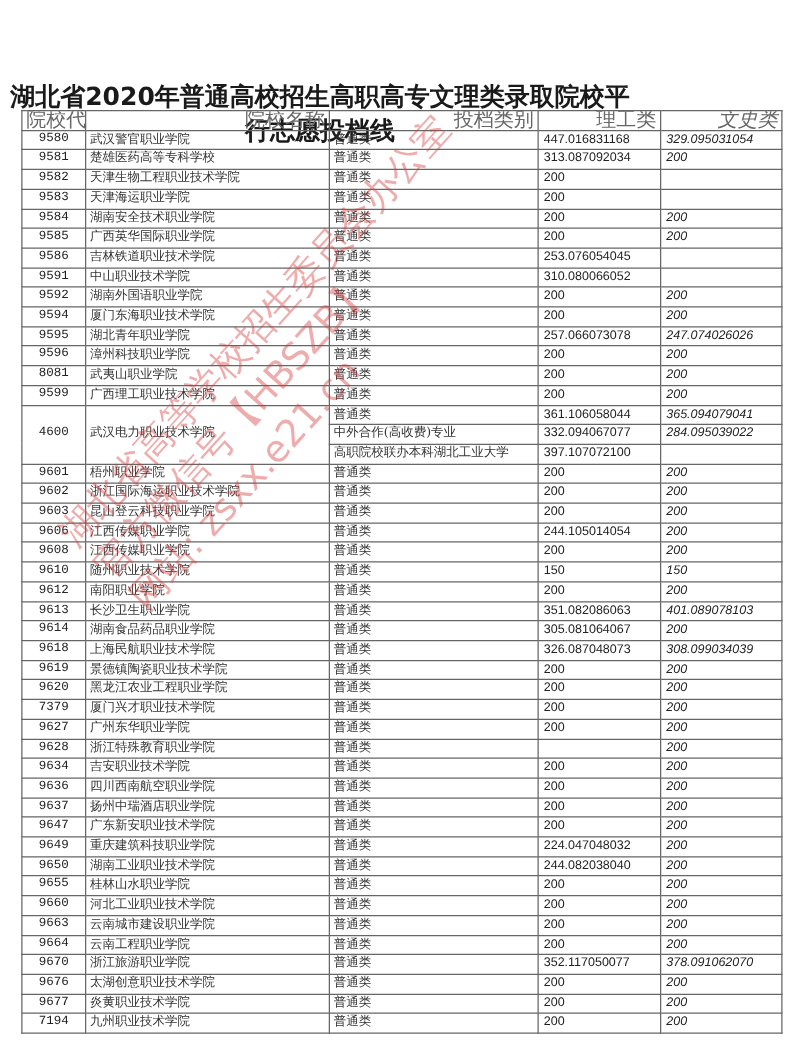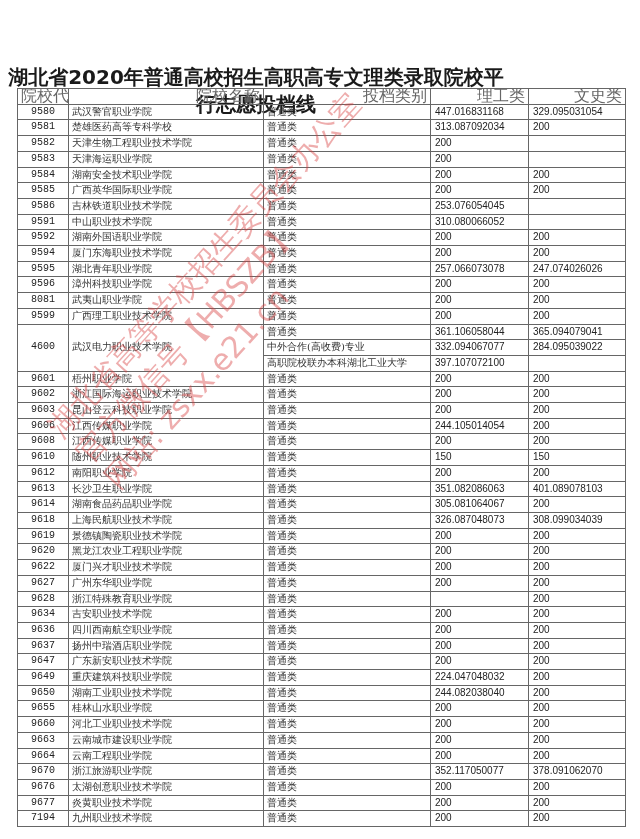--- a/index.html
+++ b/index.html
@@ -12,21 +12,21 @@
                border-collapse: collapse; table-layout: fixed;
                border: 1.5px solid #555; }
   table.grid td, table.grid th { border: 1px solid #666; height: 14.7px; padding: 0 3px;
                font-size: 10px; line-height: 14.7px; white-space: nowrap; overflow: hidden; }
   table.grid th { font-weight: normal; color: #666; text-align: right;
                   font-family: "DejaVu Serif", serif; font-size: 16px; }
   .c-code { width: 44px; text-align: center; font-family: Liberation Mono, monospace; font-size: 10.5px; color: #222; }
   .c-name { width: 188px; font-family: "DejaVu Serif", serif; color: #333; font-size: 10px; }
   .c-type { width: 160px; font-family: "DejaVu Serif", serif; color: #333; font-size: 10px; margin-top: 16px; }
   .c-sci  { width: 90px; font-family: "Liberation Sans", sans-serif; font-size: 10.5px; color: #222; padding-left: 4px !important; }
-  .c-art  { width: 89px; font-family: "Liberation Sans", sans-serif; font-size: 10.5px; color: #222; padding-left: 4px !important; }
+  .c-art  { width: 89px; font-family: "Liberation Sans", sans-serif; font-size: 10.5px; color: #222; padding-left: 4px !important; font-style: italic; }
   .watermark { position: absolute; left: 40px; top: 420px; width: 760px;
                transform: rotate(-48deg); transform-origin: left top;
                color: rgba(214, 60, 60, 0.42); font-family: "DejaVu Sans", sans-serif;
                pointer-events: none; line-height: 38px; }
   .watermark div { font-size: 30px; white-space: nowrap; }
 </style>
 </head>
 <body>
 
 <div class="title">湖北省2020年普通高校招生高职高专文理类录取院校平行志愿投档线</div>
@@ -235,21 +235,21 @@
         <td class="c-art">200</td>
       </tr>
       <tr>
         <td class="c-code">9620</td>
         <td class="c-name">黑龙江农业工程职业学院</td>
         <td class="c-type">普通类</td>
         <td class="c-sci">200</td>
         <td class="c-art">200</td>
       </tr>
       <tr>
-        <td class="c-code">9622</td>
+        <td class="c-code">7379</td>
         <td class="c-name">厦门兴才职业技术学院</td>
         <td class="c-type">普通类</td>
         <td class="c-sci">200</td>
         <td class="c-art">200</td>
       </tr>
       <tr>
         <td class="c-code">9627</td>
         <td class="c-name">广州东华职业学院</td>
         <td class="c-type">普通类</td>
         <td class="c-sci">200</td>

